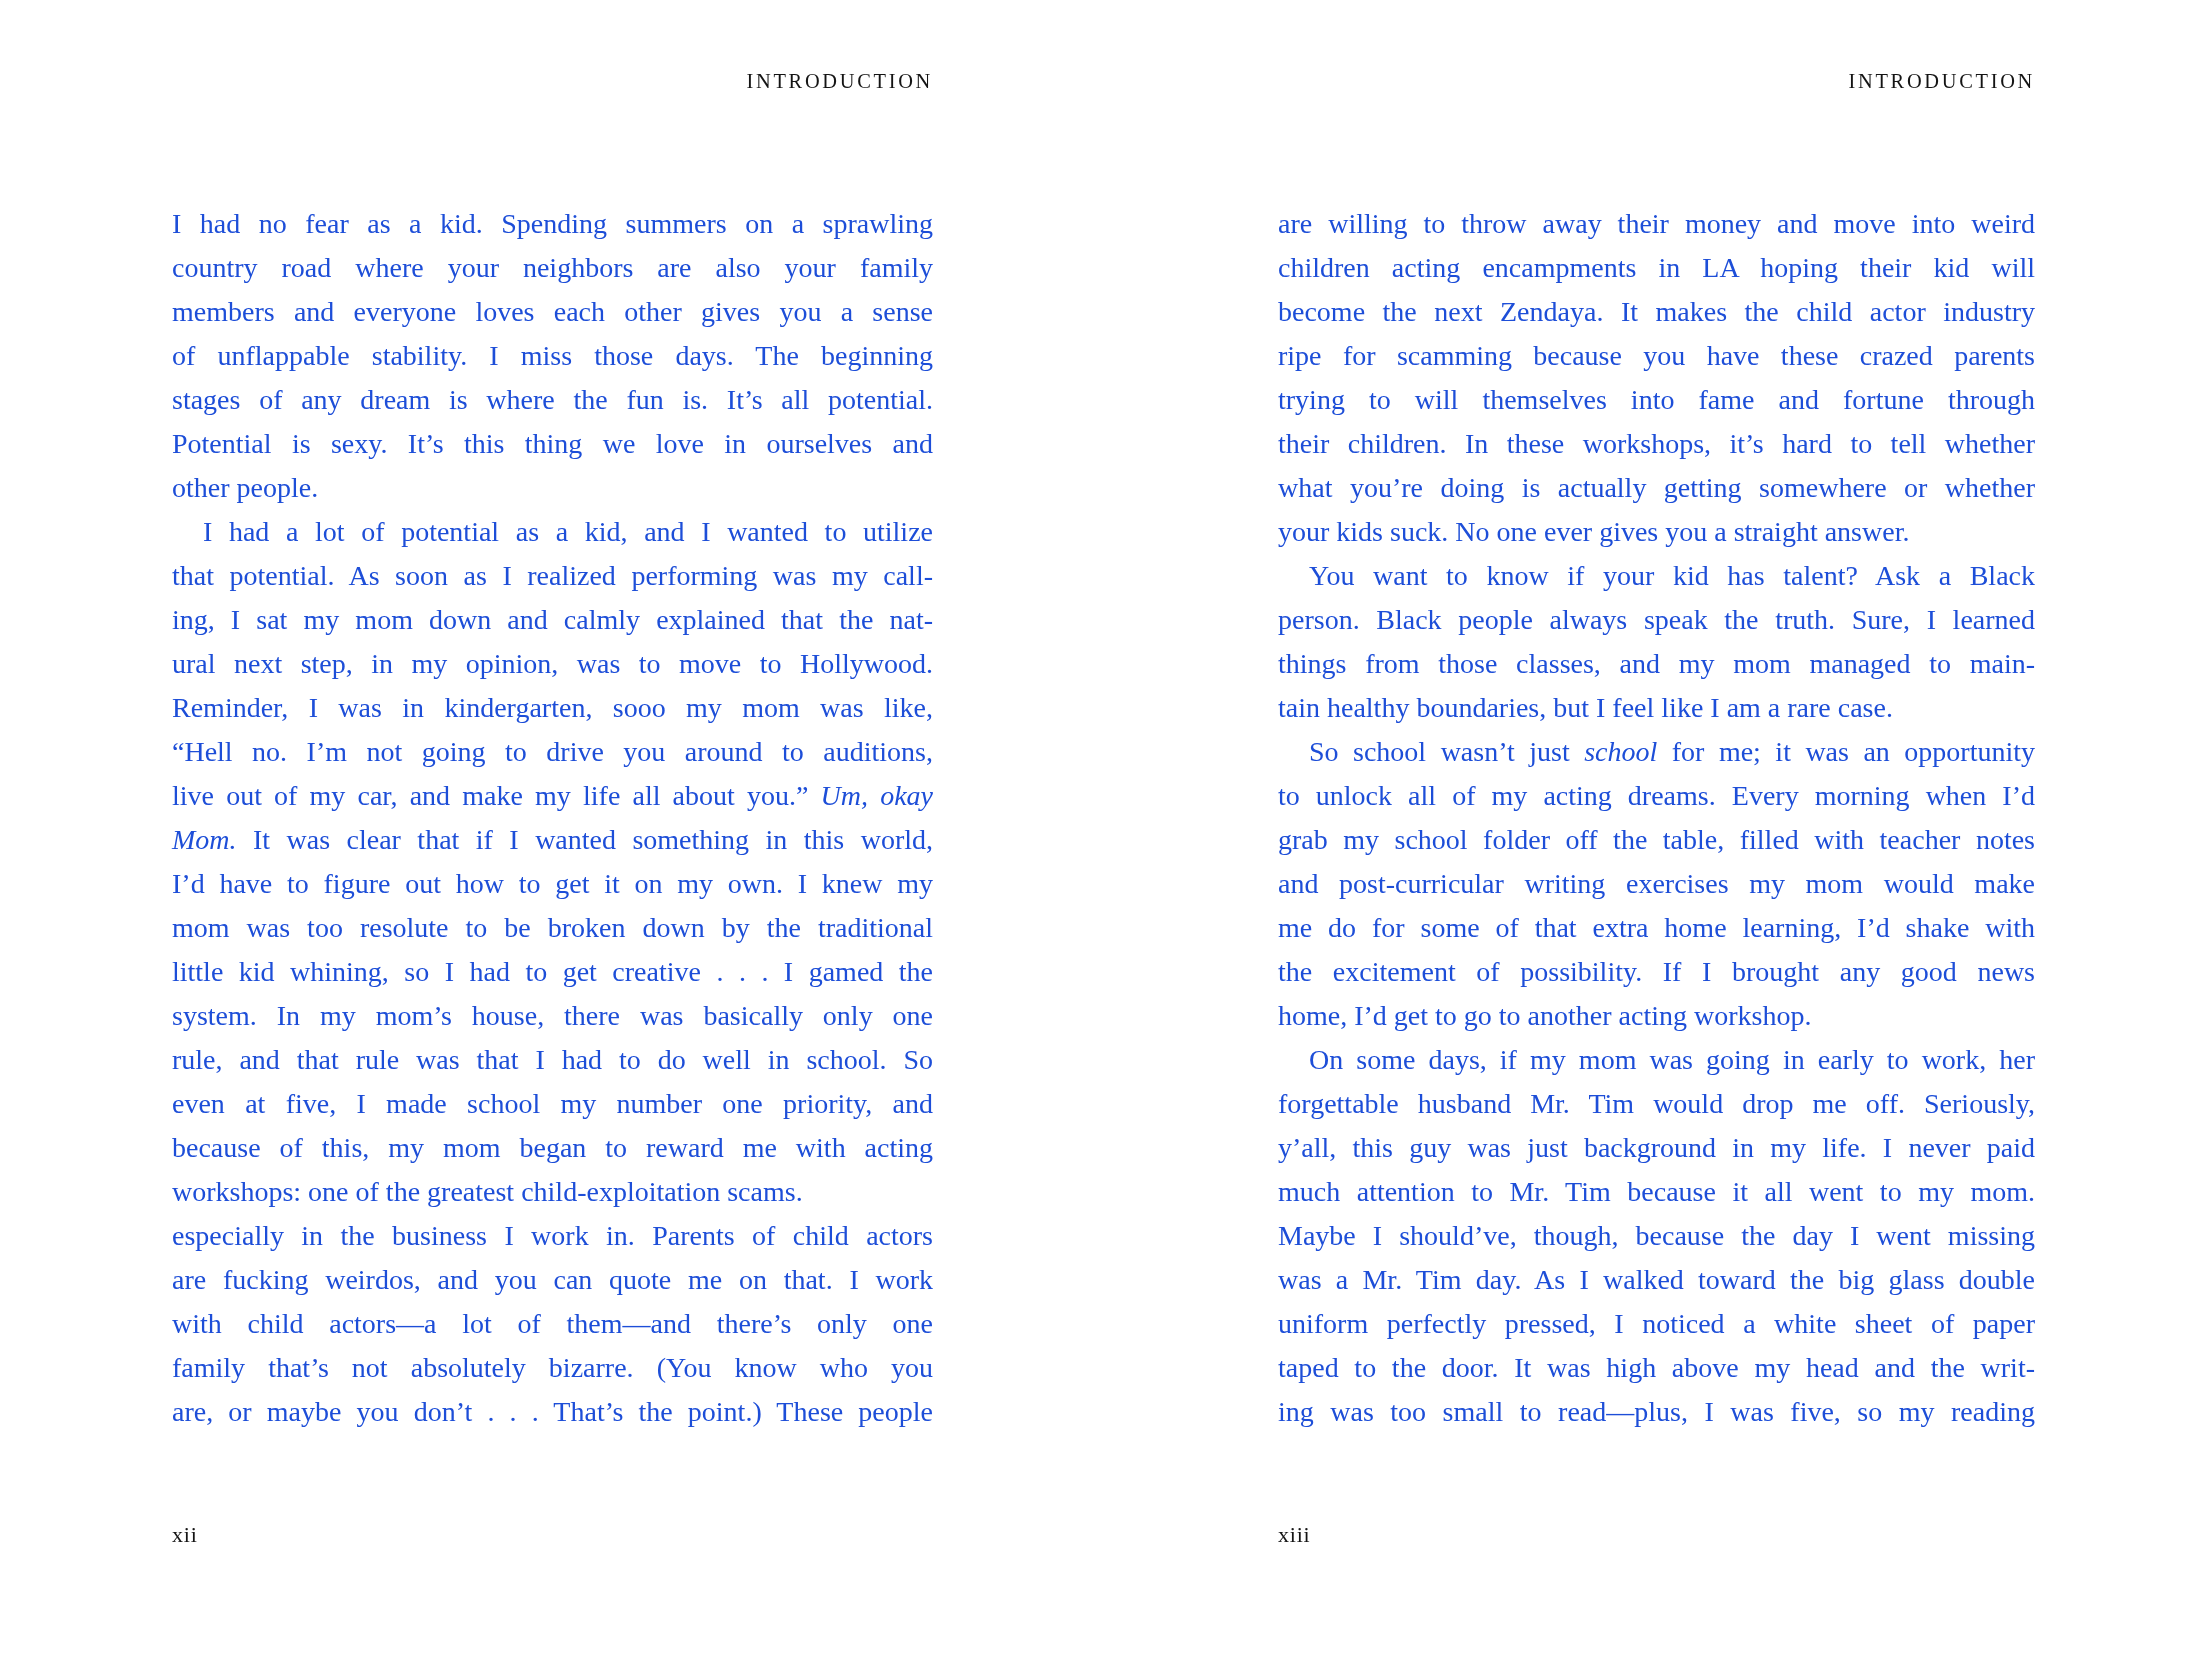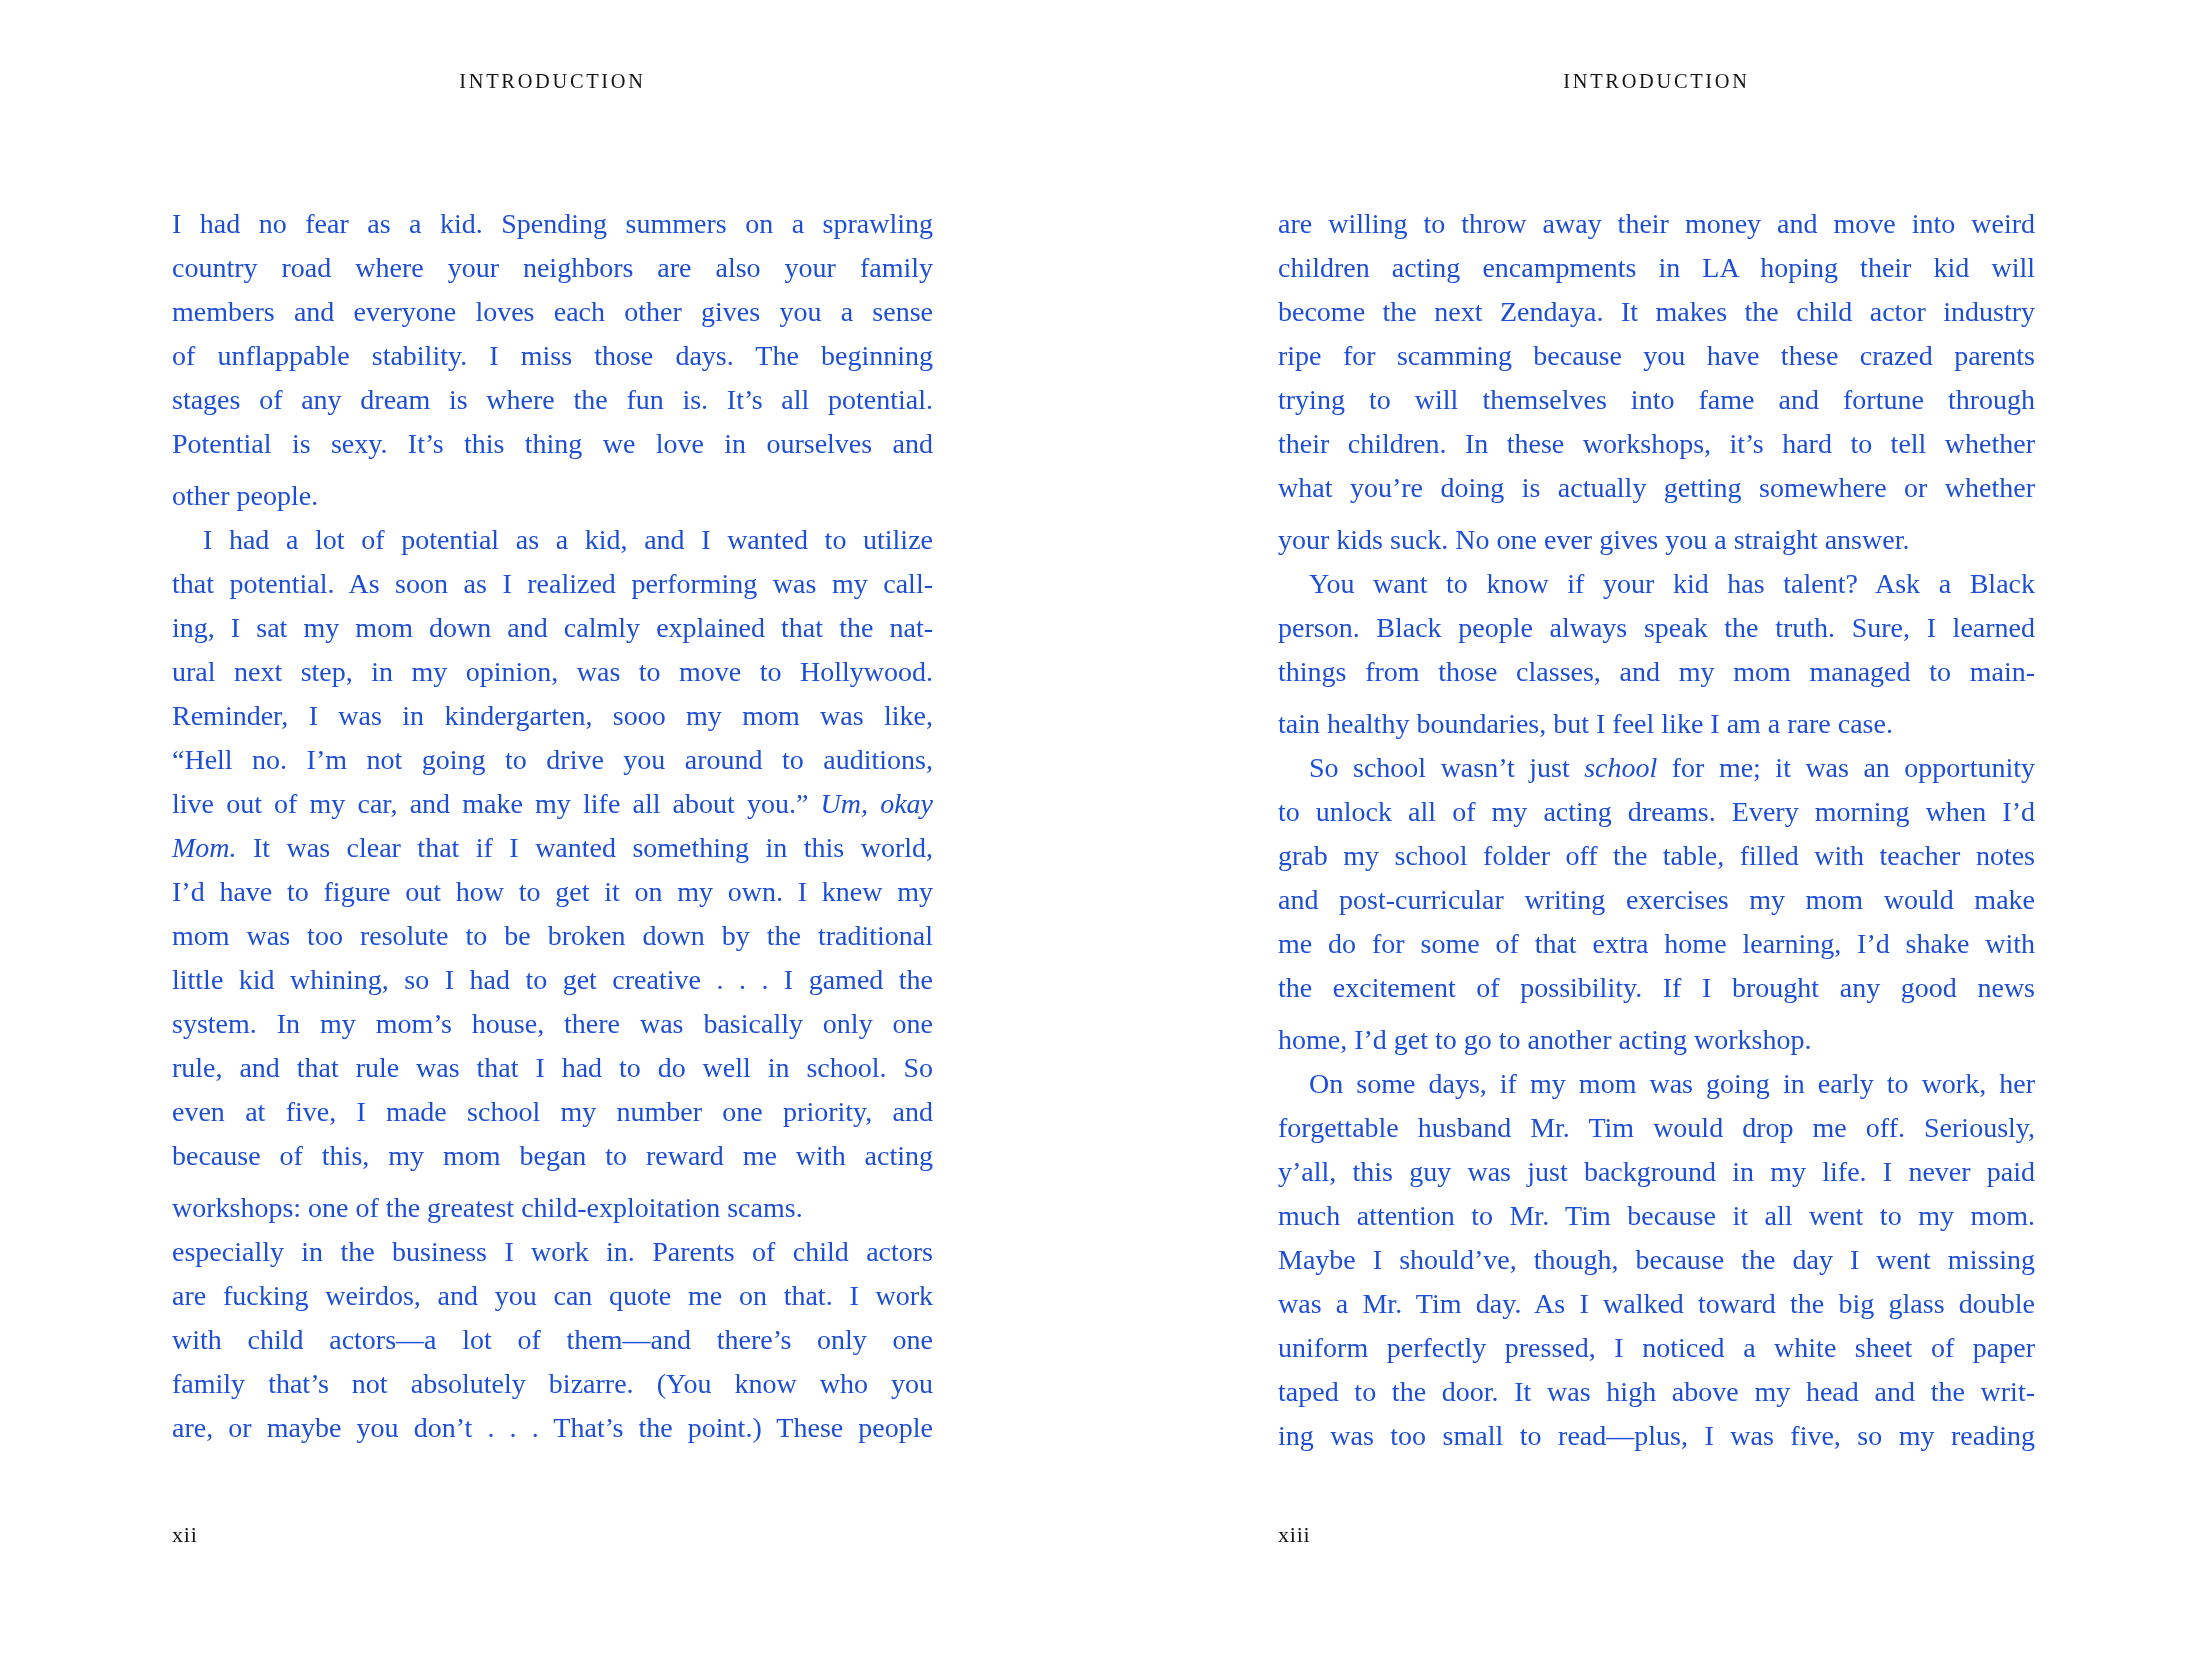--- a/index.html
+++ b/index.html
@@ -26,21 +26,21 @@
     bottom: 0;
   }
   .page.left  { left: 172px;  width: 761px; }
   .page.right { left: 1278px; width: 757px; }
 
   .running-head {
     position: absolute;
     top: 70px;
     left: 0;
     right: 0;
-    text-align: center;
+    text-align: right;
     font-size: 20.4px;
     letter-spacing: 2.7px;
     font-weight: normal;
     color: #141414;
   }
 
   .text-block {
     position: absolute;
     top: 202px;
     left: 0;
@@ -48,21 +48,21 @@
     font-size: 28px;
     line-height: 44px;
     color: #1d4ed8;
   }
   .line {
     margin: 0;
     padding: 0;
     text-align: justify;
     text-align-last: justify;
   }
-  .line.flush  { text-align-last: left; margin-top: 8px; }
+  .line.flush  { text-align-last: left; }
   .line.indent { text-indent: 31px; }
   .italic      { font-style: italic; }
 
   .folio {
     position: absolute;
     top: 1522px;
     left: 0;
     right: 0;
     text-align: left;
     font-size: 22px;

